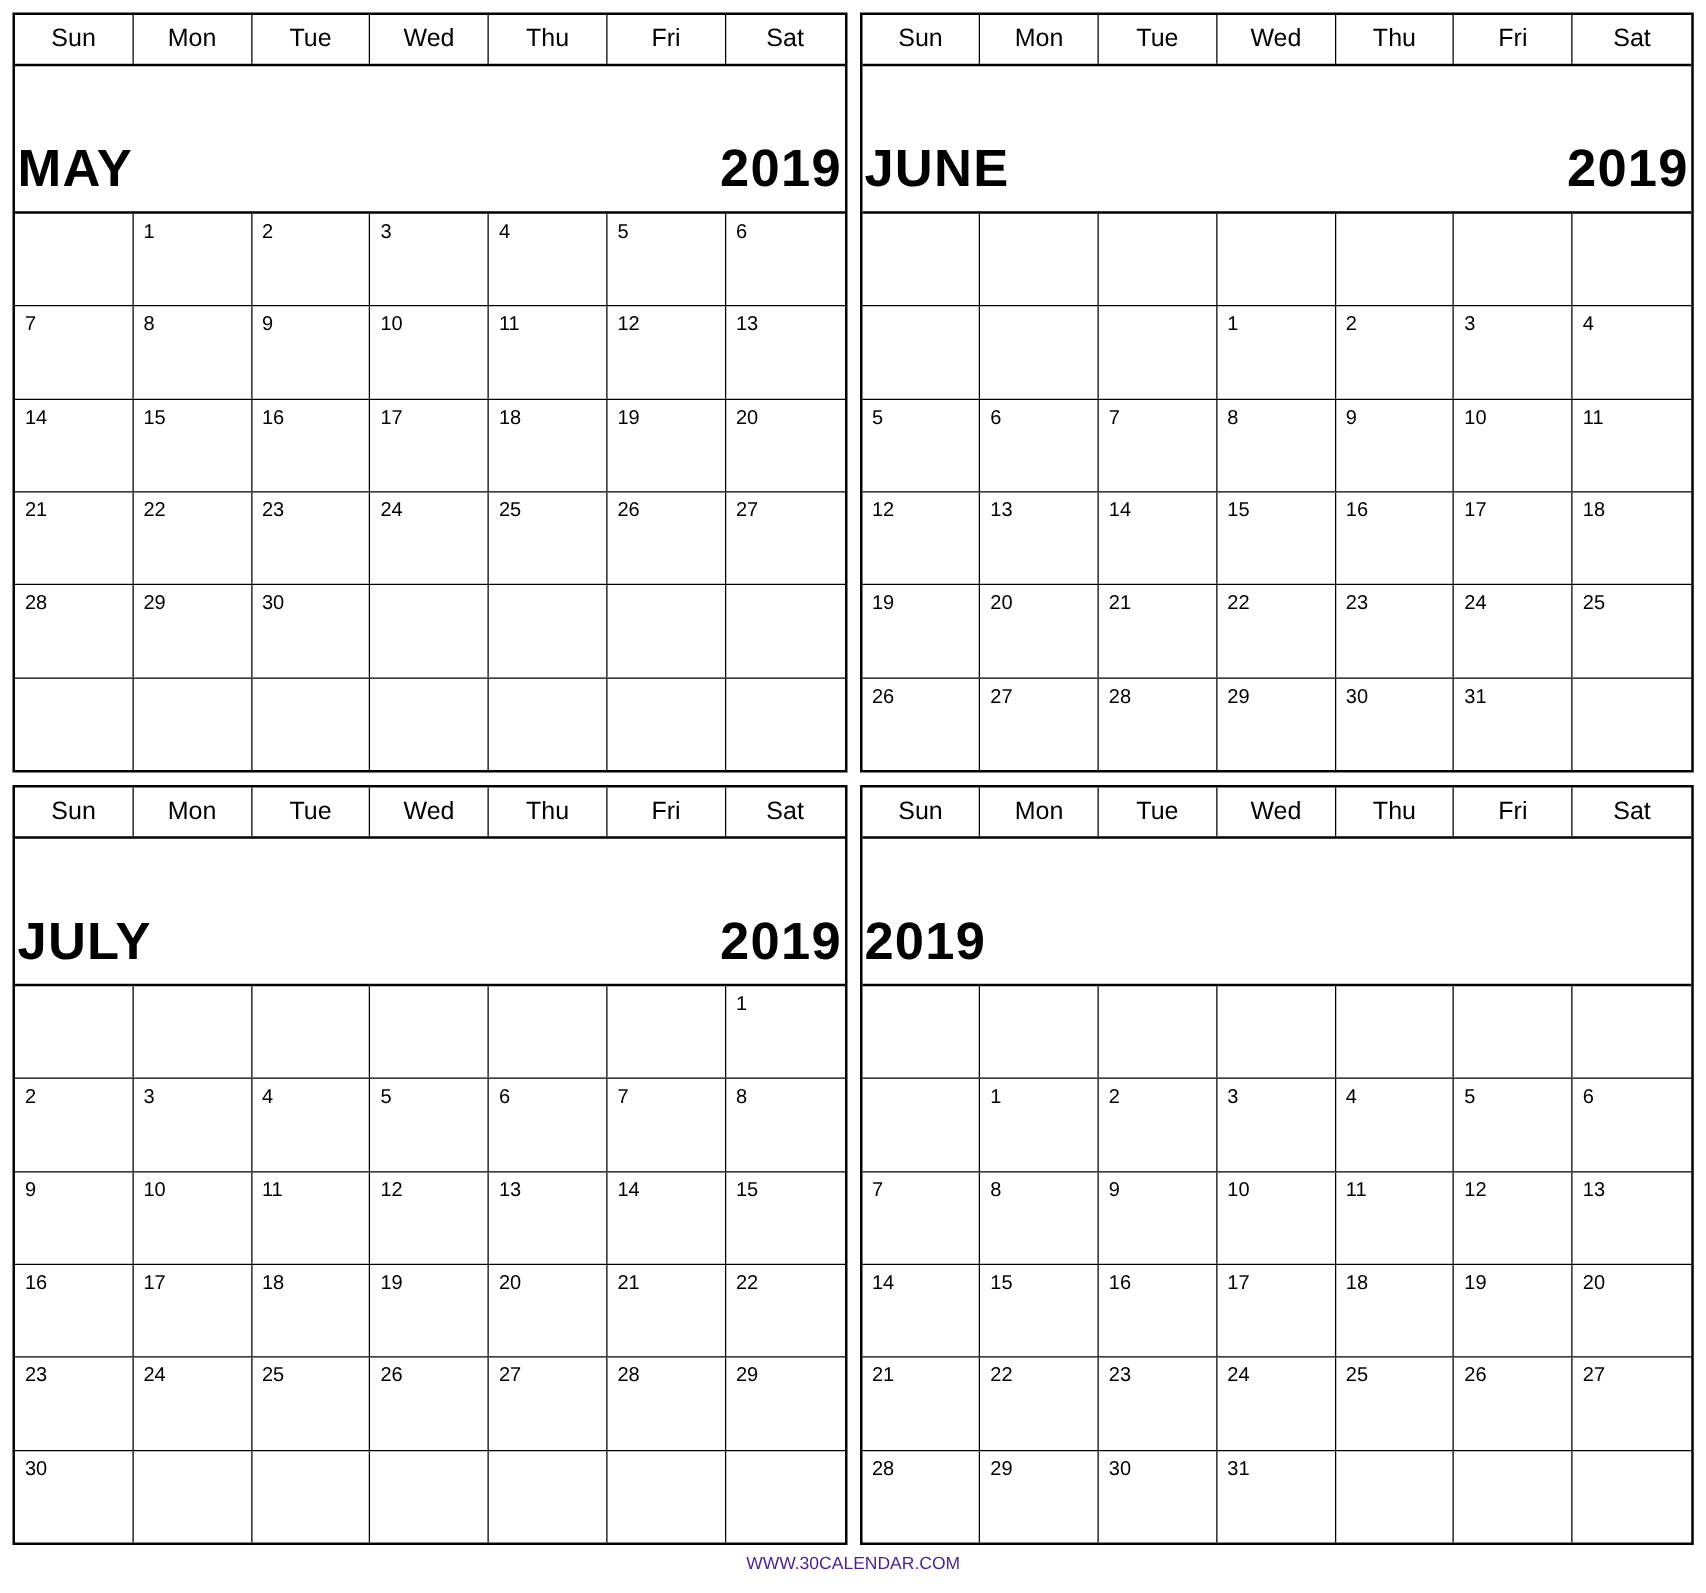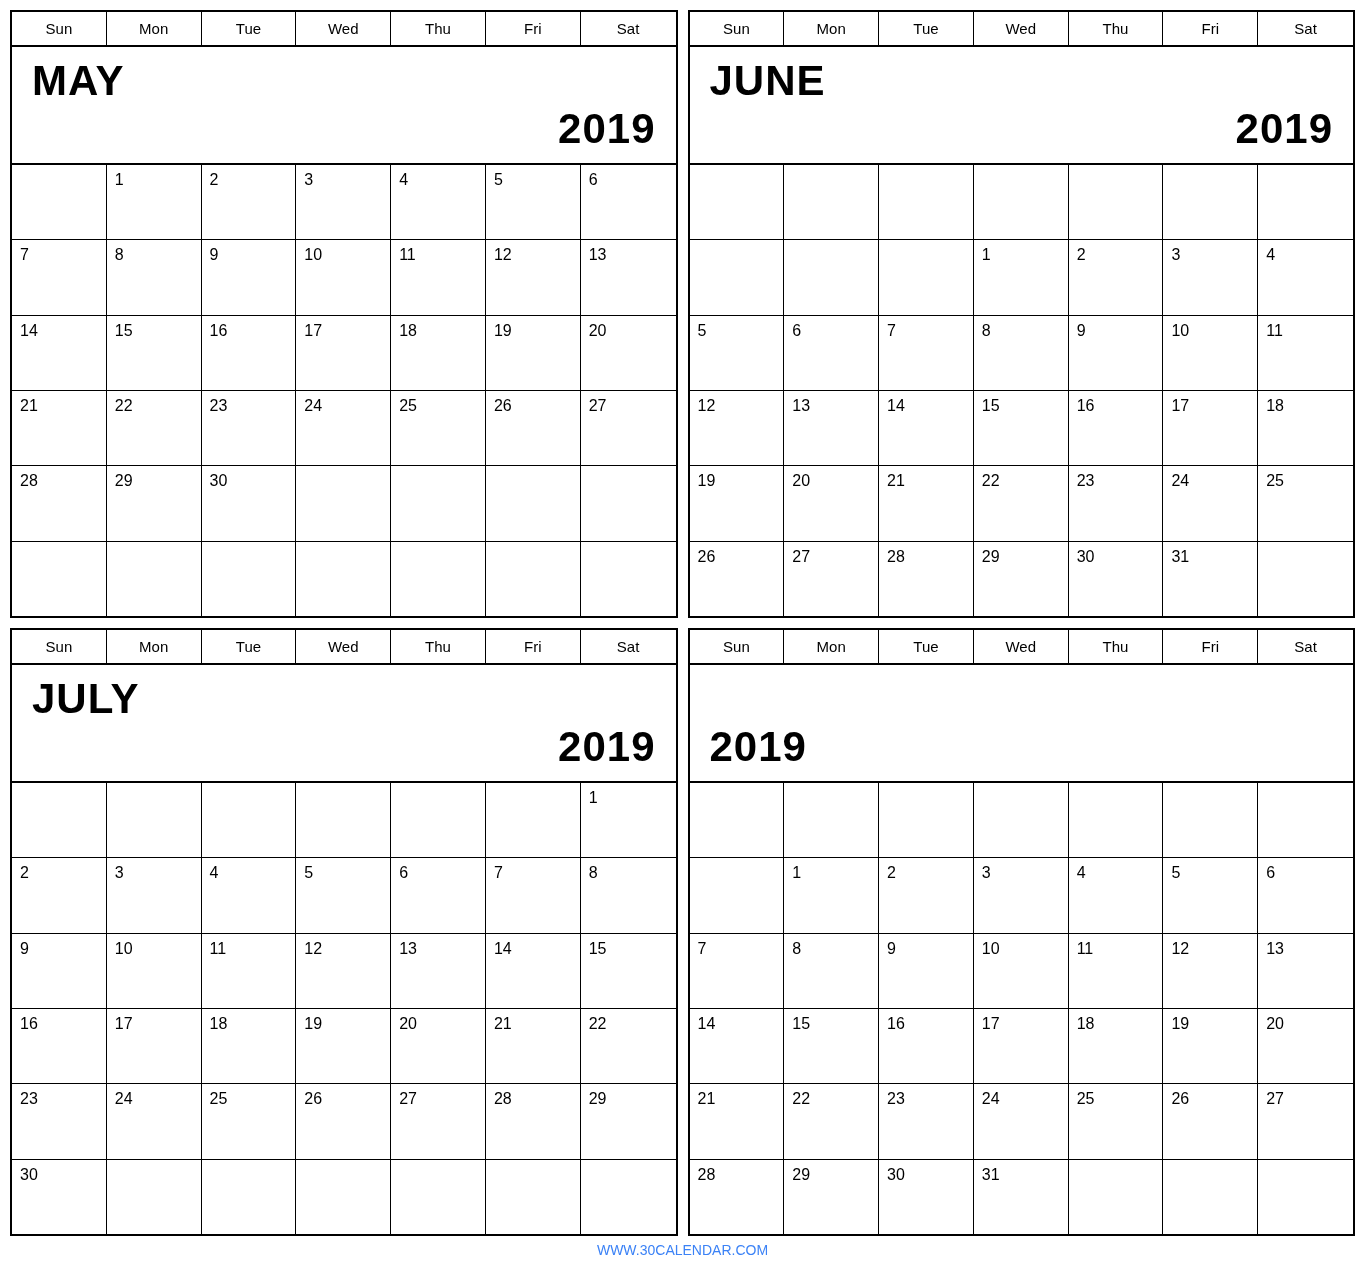--- a/index.html
+++ b/index.html
@@ -27,30 +27,30 @@
       flex-direction: column;
     }
     .day-headers {
       display: grid;
       grid-template-columns: repeat(7, 1fr);
       border-bottom: 2px solid #000;
     }
     .day-header {
       text-align: center;
       padding: 8px 4px;
-      font-size: 15px;
+      font-size: 20px;
       font-weight: normal;
       border-right: 1px solid #000;
     }
     .day-header:last-child { border-right: none; }
     .month-year-row {
       display: flex;
       justify-content: space-between;
-      align-items: flex-start;
-      padding: 10px 20px;
+      align-items: flex-end;
+      padding: 10px 2px;
       border-bottom: 2px solid #000;
     }
     .month-name {
       font-size: 42px;
       font-weight: 900;
       letter-spacing: 1px;
     }
     .year-name {
       font-size: 42px;
       font-weight: 900;
@@ -75,21 +75,21 @@
       font-size: 16px;
       min-height: 72px;
       vertical-align: top;
     }
     .day-cell:last-child { border-right: none; }
     .day-cell.empty { }
     .footer {
       text-align: center;
       padding: 6px;
       font-size: 14px;
-      color: #3b82f6;
+      color: #4c1d95;
       width: 100%;
     }
   </style>
 </head>
 <body>
 
 <div class="calendars-grid">
     <div class="calendar">
       <div class="day-headers">
         <div class="day-header">Sun</div>

